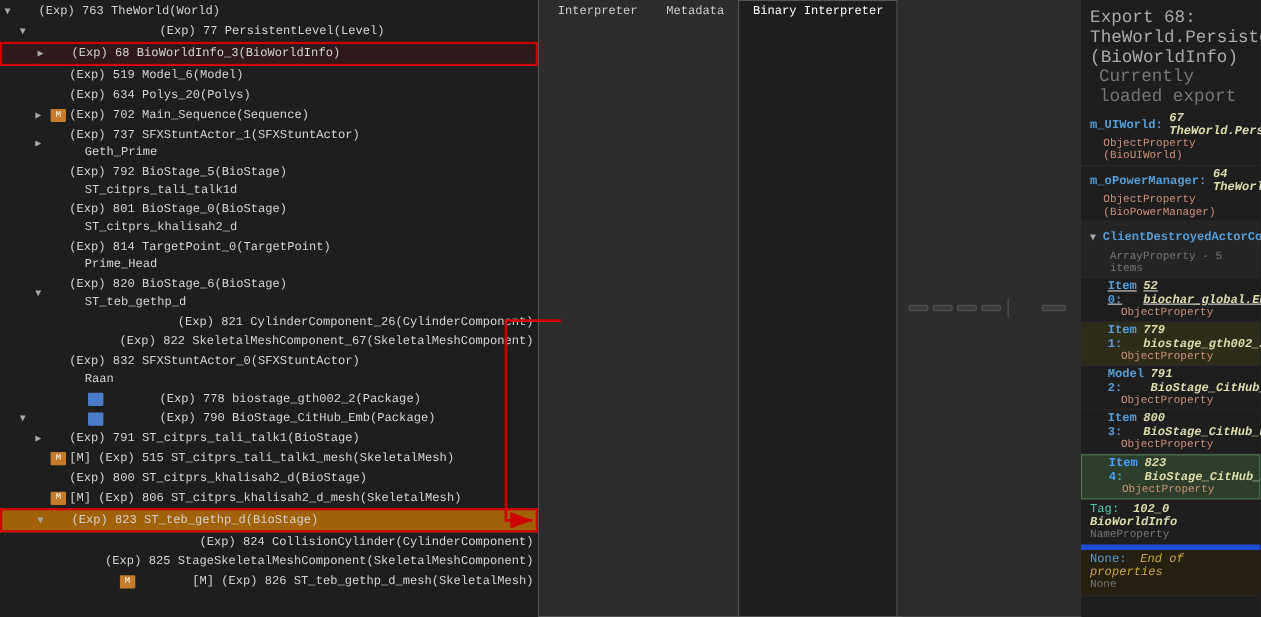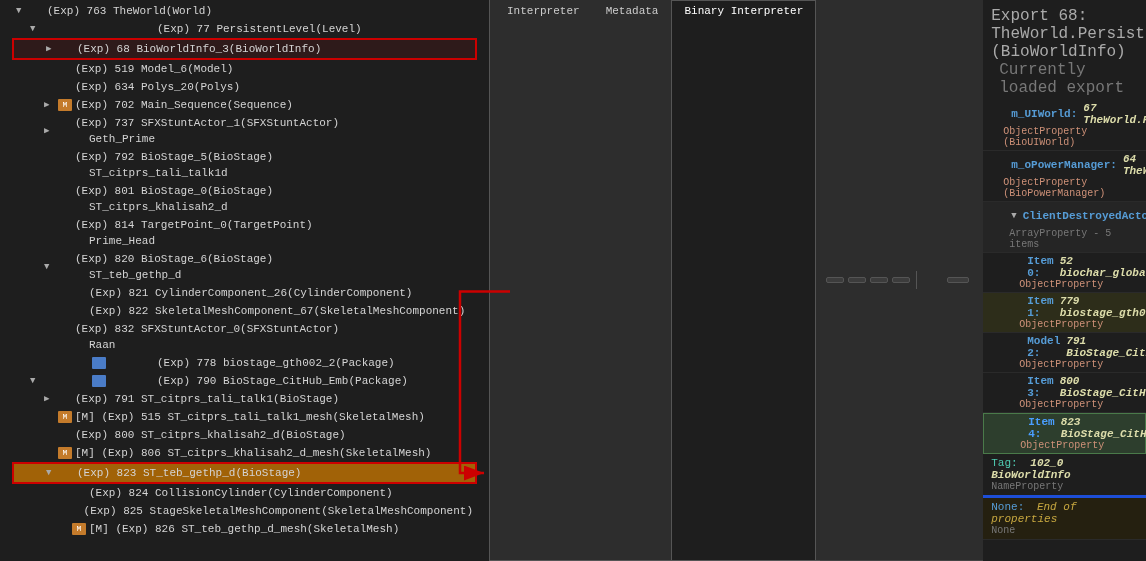--- a/index.html
+++ b/index.html
@@ -14,36 +14,36 @@
     }
 
     
     #left-panel {
       width: 490px;
       min-width: 490px;
       background: #1e1e1e;
       border-right: 1px solid #555;
       overflow-y: auto;
       overflow-x: hidden;
-      padding: 2px 12px;
+      padding: 2px 0;
     }
 
     .tree-item {
       display: flex;
       align-items: center;
       padding: 1px 4px;
       cursor: pointer;
       white-space: nowrap;
       line-height: 16px;
     }
 
     .indent-0 { padding-left: 4px; }
     .indent-1 { padding-left: 18px; gap: 48px; }
     .indent-2 { padding-left: 32px; }
-    .indent-3 { padding-left: 46px; }
+    .indent-3 { padding-left: 46px; justify-content: space-between; }
 
     .arrow {
       display: inline-block;
       width: 12px;
       font-size: 9px;
       color: #aaa;
       margin-right: 2px;
       user-select: none;
     }
     .arrow.down::before { content: '▼'; }
@@ -195,21 +195,20 @@
       border-bottom: 1px solid #2a2a2a;
     }
 
     .prop-row.section-header {
       background: #252525;
     }
 
     .prop-row .prop-title {
       display: flex;
       align-items: center;
-      margin-left: 20px;
     }
     .prop-row .arrow-small {
       color: #aaa;
       font-size: 9px;
       margin-right: 6px;
     }
     .prop-row .prop-name {
       color: #569cd6;
       font-weight: bold;
     }
@@ -233,21 +232,21 @@
       background: #2d3e2d;
       border: 1px solid #4a7a4a;
     }
     .prop-row.item-highlight {
       background: #2d2d1a;
     }
 
     
     .tag-row {
       padding: 3px 8px;
-      border-bottom: 3px solid #1d4ed8;
+      border-bottom: 5px solid #1d4ed8;
     }
     .tag-row .tag-name { color: #4ec9b0; }
     .tag-row .tag-value { color: #dcdcaa; font-style: italic; }
     .tag-row .tag-type { color: #777; font-size: 10px; }
 
     
     .none-row {
       padding: 3px 8px;
       background: #252010;
       border-bottom: 1px solid #2a2a2a;
@@ -436,21 +435,21 @@
       </div>
       <div class="prop-row section-header">
         <div class="prop-title">
       <span class="arrow-small">▼</span>
       <span class="prop-name">ClientDestroyedActorContent:</span>
       <span style="margin-left:6px;color:#c8a840;font-style:italic;font-weight:bold;">Object array</span>
     </div>
     <div class="prop-type" style="color:#777;padding-left:18px;">ArrayProperty - 5 items</div>
       </div>
       <div class="prop-row item-row">
-        <div class="prop-title" style="padding-left:16px;">
+        <div class="prop-title" style="padding-left:16px;text-decoration:underline;">
       <span class="prop-name" style="color:#569cd6;">Item 0:</span>
       <span style="margin-left:6px;color:#dcdcaa;font-style:italic;font-weight:bold;">52 biochar_global.Enemies.Archetypes.GethPrime_Con</span>
     </div>
     <div class="prop-type orange" style="padding-left:28px;">ObjectProperty</div>
       </div>
       <div class="prop-row item-row item-highlight">
         <div class="prop-title" style="padding-left:16px;">
       <span class="prop-name" style="color:#569cd6;">Item 1:</span>
       <span style="margin-left:6px;color:#dcdcaa;font-style:italic;font-weight:bold;">779 biostage_gth002_2.ST_GTH002_Post_Geth</span>
     </div>

